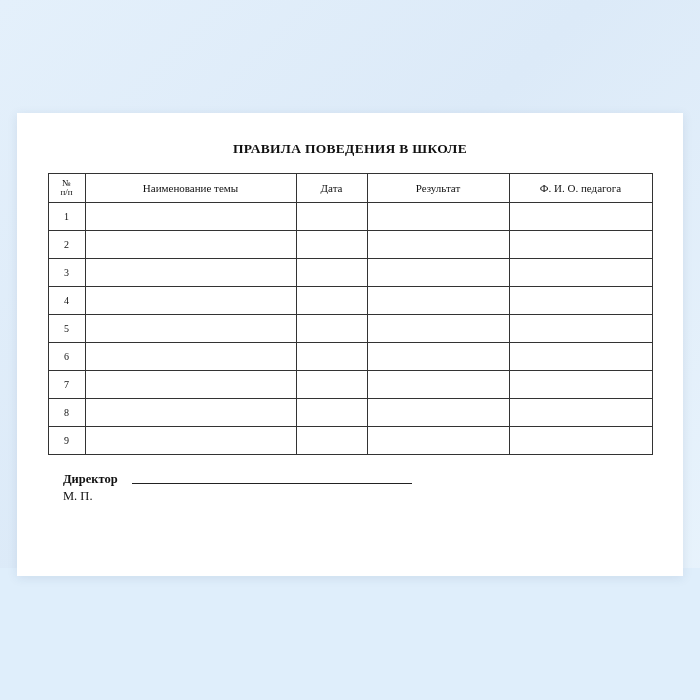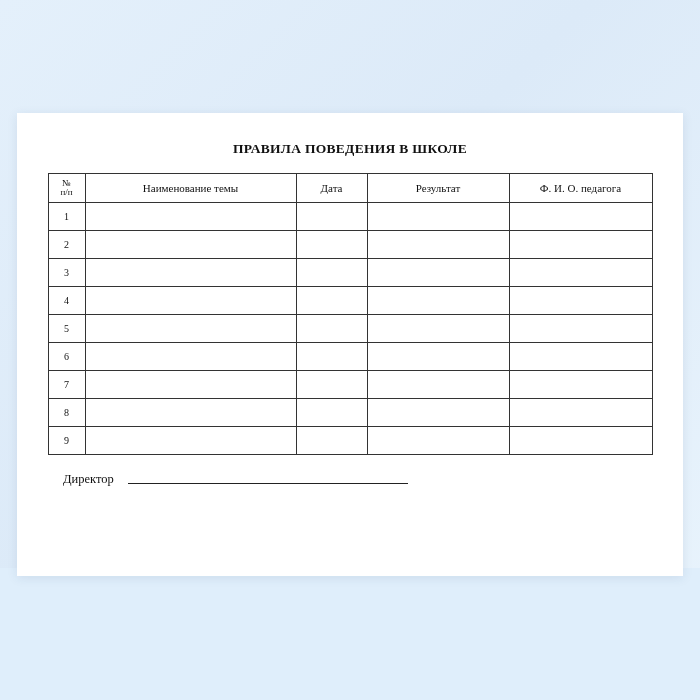--- a/index.html
+++ b/index.html
@@ -87,21 +87,21 @@
   .footer {
     margin-top: 17px;
     padding-left: 16px;
   }
   .sign-row {
     display: flex;
     align-items: flex-end;
   }
   .sign-label {
     font-family: "Liberation Serif", serif;
-    font-weight: normal;
+    font-weight: bold;
     font-size: 12.5px;
     color: #111111;
     white-space: nowrap;
   }
   .sign-line {
     flex: 0 0 280px;
     height: 1px;
     background: #222222;
     margin-left: 14px;
     margin-bottom: 3px;
@@ -208,18 +208,19 @@
             <td></td>
           </tr>
         </tbody>
       </table>
 
       <div class="footer">
         <div class="sign-row">
           <span class="sign-label">Директор</span>
           <span class="sign-line"></span>
         </div>
+        <div class="stamp-label">М. П.</div>
       </div>
 
     </div>
   </div>
 
 </div>
 
 </body></html>

